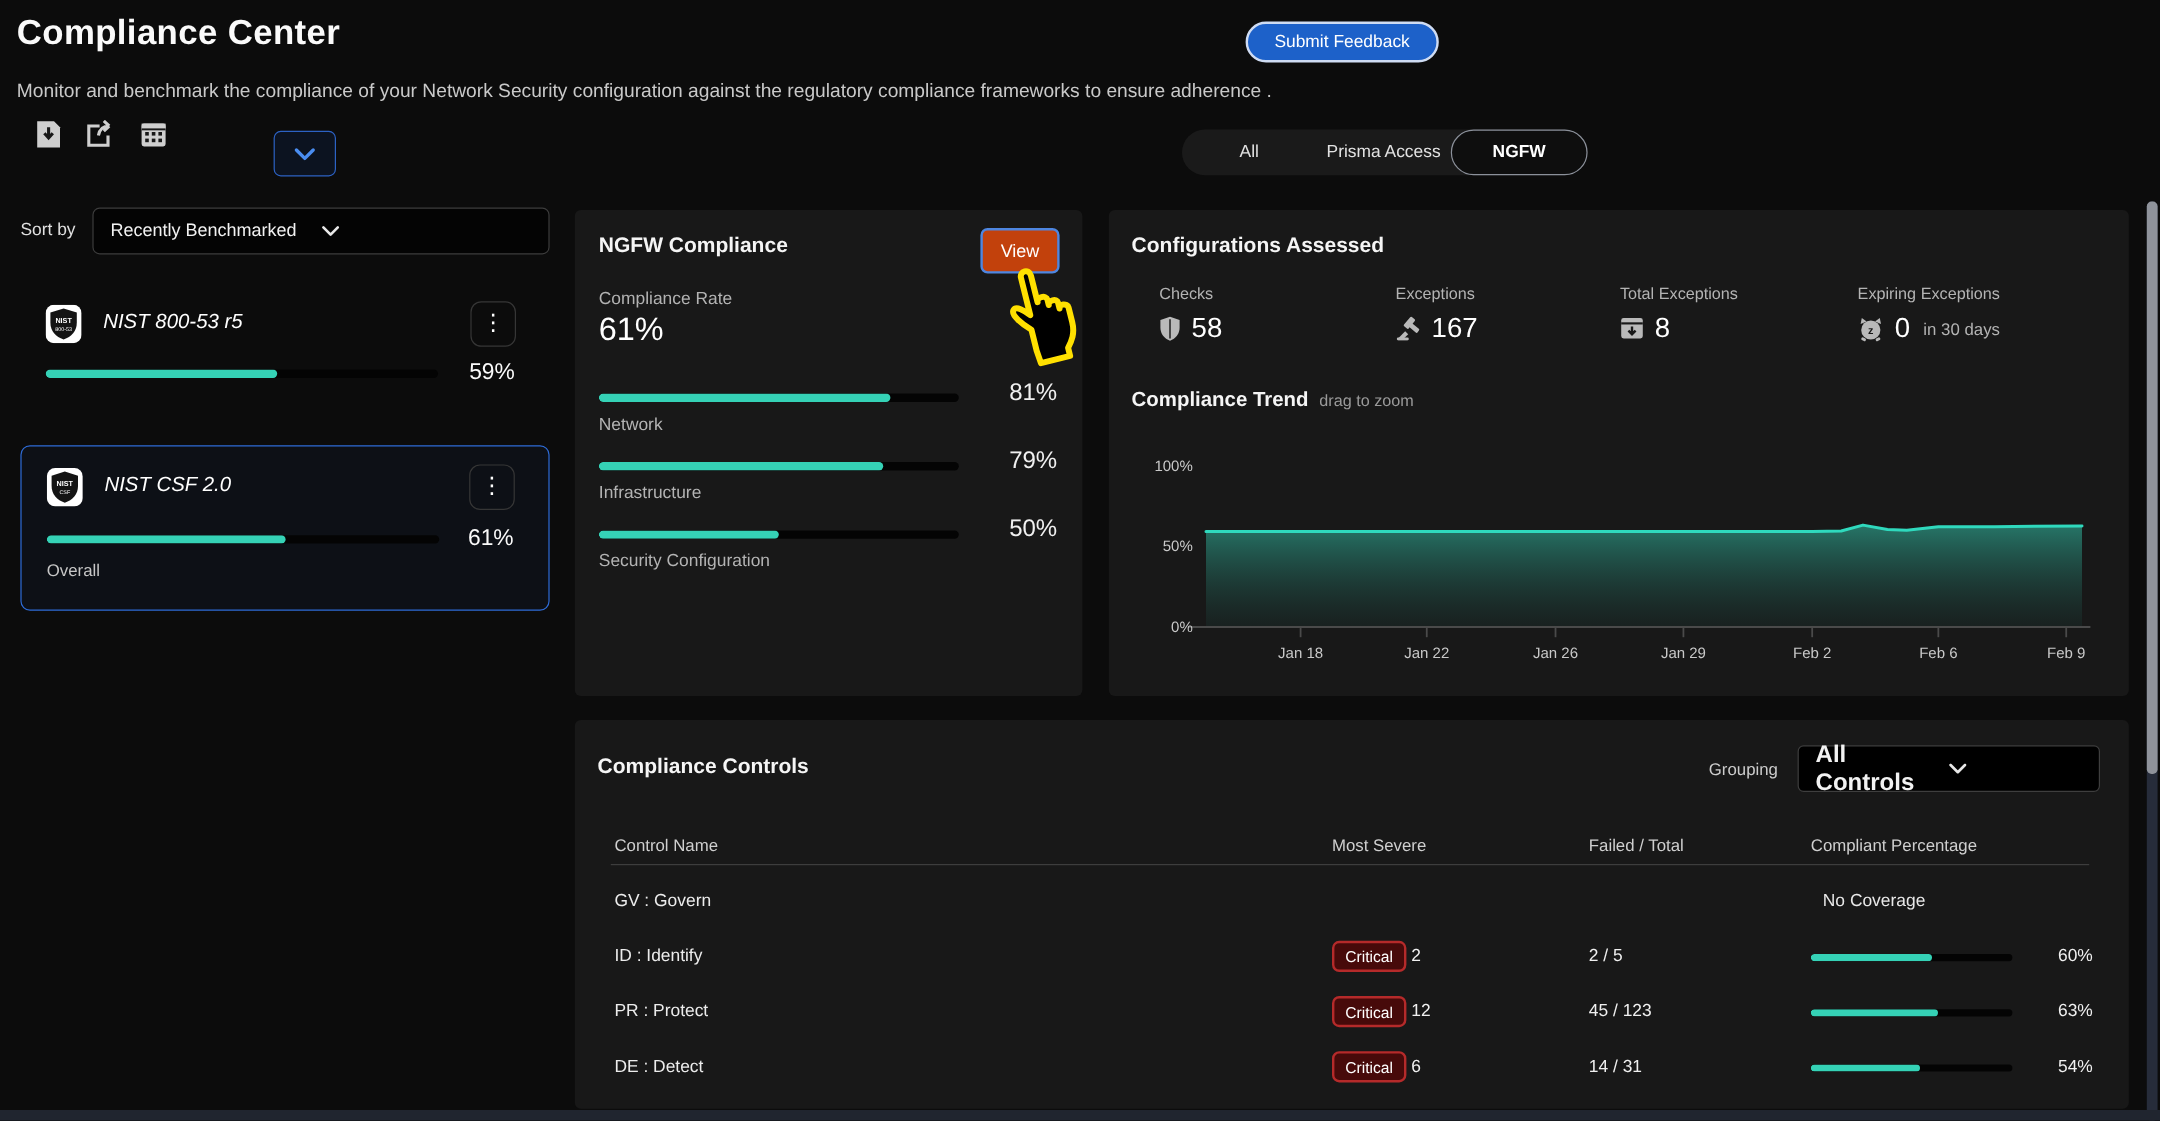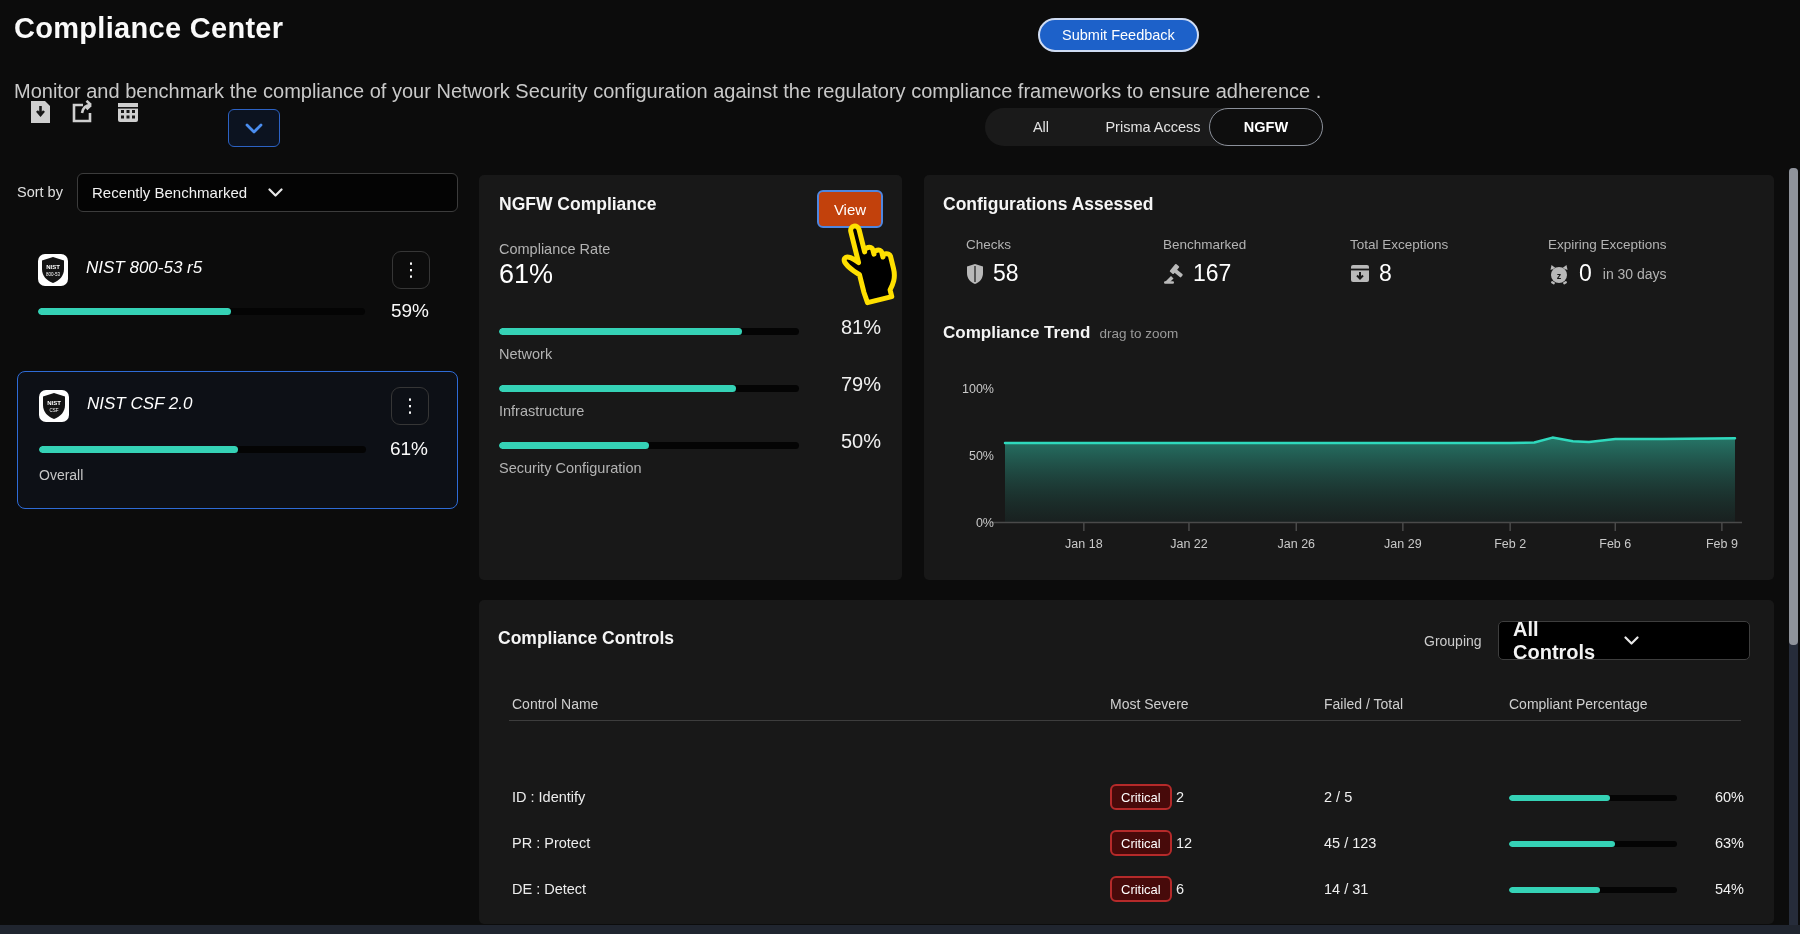--- a/index.html
+++ b/index.html
@@ -7,21 +7,21 @@
   body {
     background:#0c0c0c;
     font-family:"Liberation Sans", sans-serif;
     color:#fff;
     position:relative;
   }
   .abs { position:absolute; }
 
   
   .page-title { left:14px; top:12px; font-size:29px; font-weight:700; letter-spacing:.3px; color:#fafafa; }
-  .page-subtitle { left:14px; top:68px; font-size:20px; color:#c9c9c9; font-weight:400;margin-top:12px; }
+  .page-subtitle { left:14px; top:68px; font-size:16px; color:#c9c9c9; font-weight:400; }
   .submit-feedback { left:1038px; top:18px; height:34px; padding:0 22px; border-radius:17px;
     background:#1d61c9; border:2px solid #cfdcf3; color:#fff; font-size:14.5px;
     display:flex; align-items:center; cursor:pointer; font-family:inherit; }
   .toolbar { left:26px; top:98px; display:flex; gap:16px; align-items:center; }
   .tool-btn { width:28px; height:28px; display:flex; align-items:center; justify-content:center; cursor:pointer; background:none; border:none; }
   .addbench-group { left:228px; top:109px; display:flex; gap:3px; }
   .addbench-main { width:177px; height:38px; background:#0c1320; border:1px solid #2c62c4; border-radius:6px;
     color:#4a8df0; font-size:15px; font-weight:600; cursor:pointer; font-family:inherit; }
   .addbench-caret { width:52px; height:38px; background:#0c1320; border:1px solid #2c62c4; border-radius:6px;
     display:flex; align-items:center; justify-content:center; cursor:pointer; }
@@ -241,21 +241,21 @@
           <svg width="18" height="22" viewBox="0 0 18 22">
             <path d="M9 1 L17 3.6 V10 C17 15.5 13.7 19.2 9 21 C4.3 19.2 1 15.5 1 10 V3.6 Z" fill="#b9b9b9"></path>
             <path d="M9 3 V19" stroke="#181818" stroke-width="1.2"></path>
           </svg>
         </span>
       <span class="stat-value">58</span>
     </div>
   </div>
 
   <div class="stat" style="left:239px;">
-    <div class="stat-label">Benchmarked</div>
+    <div class="stat-label">Exceptions</div>
     <div class="stat-valrow">
       <span>
           <svg width="21" height="21" viewBox="0 0 21 21">
             <g fill="#b9b9b9">
               <rect x="9" y="1" width="5" height="10" rx="1" transform="rotate(40 11.5 6)"></rect>
               <rect x="10" y="8" width="10" height="4" rx="1" transform="rotate(40 15 10)"></rect>
               <path d="M2 19 L8 13 L10.5 15.5 L6 20 Z"></path>
               <rect x="1" y="18.2" width="10" height="2.6" rx="1.2"></rect>
             </g>
           </svg>
@@ -346,20 +346,24 @@
   </div>
 
   <div class="thead">
     <span style="left:33px; top:96px;">Control Name</span>
     <span style="left:631px; top:96px;">Most Severe</span>
     <span style="left:845px; top:96px;">Failed / Total</span>
     <span style="left:1030px; top:96px;">Compliant Percentage</span>
   </div>
   <div class="tdivider"></div>
 
+  <div class="trow" style="top:129px;">
+    <span class="cell-name">GV : Govern</span>
+    <span class="cell-coverage">No Coverage</span>
+  </div>
 
   <div class="trow" style="top:175px;">
     <span class="cell-name">ID : Identify</span>
     <span class="badge-critical">Critical</span>
     <span class="cell-sevcount">2</span>
     <span class="cell-failed">2 / 5</span>
     <span class="track cell-bar">
         <span class="fill" style="display: block; width: 60%;"></span>
       </span>
     <span class="cell-pct">60%</span>

